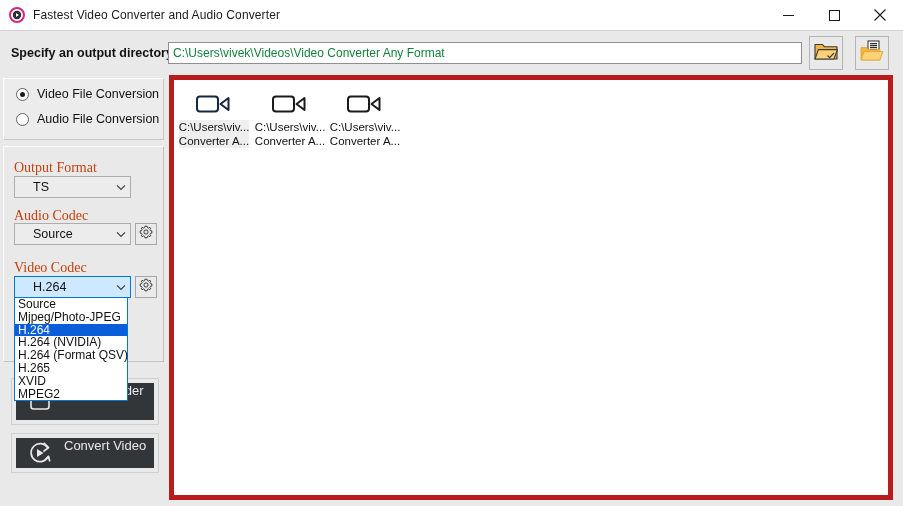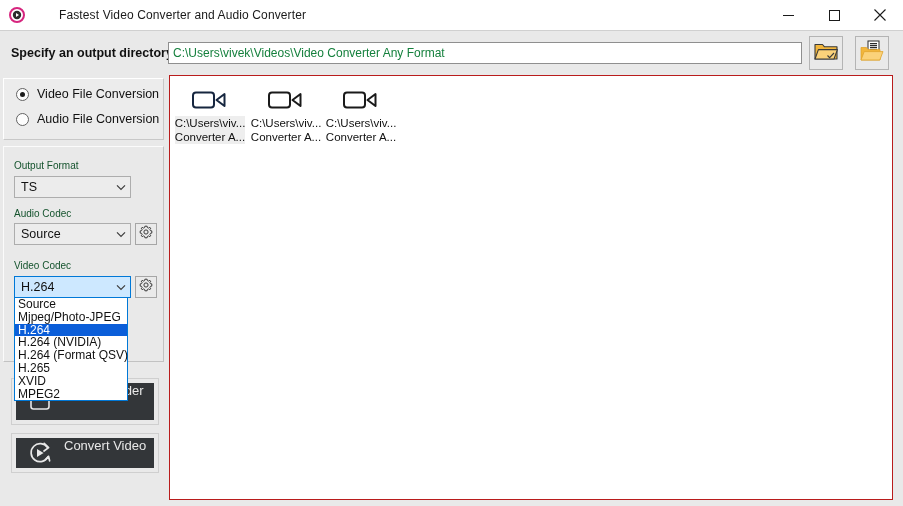--- a/index.html
+++ b/index.html
@@ -17,21 +17,21 @@
     width: 903px;
     height: 506px;
     background: #e9e9e9;
   }
 
   
   #titlebar {
     position: absolute; left: 0; top: 0;
     width: 903px; height: 30px;
     background: #ffffff;
-    display: flex; align-items: center; gap: 26px;
+    display: flex; align-items: center;
   }
   #app-icon {
     width: 16px; height: 16px;
     margin-left: 9px; margin-right: 8px;
     flex: 0 0 auto;
   }
   #title-text {
     font-size: 12px;
     color: #1a1a1a;
     letter-spacing: 0.01em;
@@ -123,33 +123,34 @@
 
   #settings-group {
     position: absolute; left: 3px; top: 71px;
     width: 161px; height: 216px;
     background: #e9e9e9;
     border: 1px solid #c2c2c2;
     border-top-color: #fbfbfb; border-left-color: #fbfbfb;
   }
   .field-label {
     position: absolute;
-    font-size: 10px;
-    color: #14532d;
-    white-space: nowrap;
+    font-size: 14px;
+    color: #c2410c;
+    white-space: nowrap;
+    font-family: Liberation Serif, serif;
   }
   .combo {
     position: absolute;
     height: 22px;
     background: #ececec;
     border: 1px solid #adadad;
     display: flex; align-items: center;
     font-size: 12.5px;
     color: #111111;
-    padding-left: 6px;
+    padding-left: 18px;
   }
   .combo .cval { flex: 1 1 auto; white-space: nowrap; overflow: hidden; }
   .combo .carrow {
     width: 18px; height: 20px;
     display: flex; align-items: center; justify-content: center;
     flex: 0 0 auto;
   }
   .combo.focused {
     background: #cde8ff;
     border: 1px solid #0078d7;
@@ -216,21 +217,21 @@
     display: flex; align-items: center; justify-content: center;
     flex: 0 0 auto;
   }
   .darkbtn .blabel { white-space: nowrap; }
 
   
   #filearea {
     position: absolute; left: 169px; top: 75px;
     width: 724px; height: 425px;
     background: #ffffff;
-    border: 1px solid #b91c1c;
+    border: 5px solid #b91c1c;
   }
   .fileitem {
     position: absolute;
     top: 8px;
     width: 72px;
     display: flex; flex-direction: column; align-items: center;
   }
   .fileicon { height: 32px; display: flex; align-items: center; justify-content: center; }
   .filelabel {
     font-size: 11.5px;

